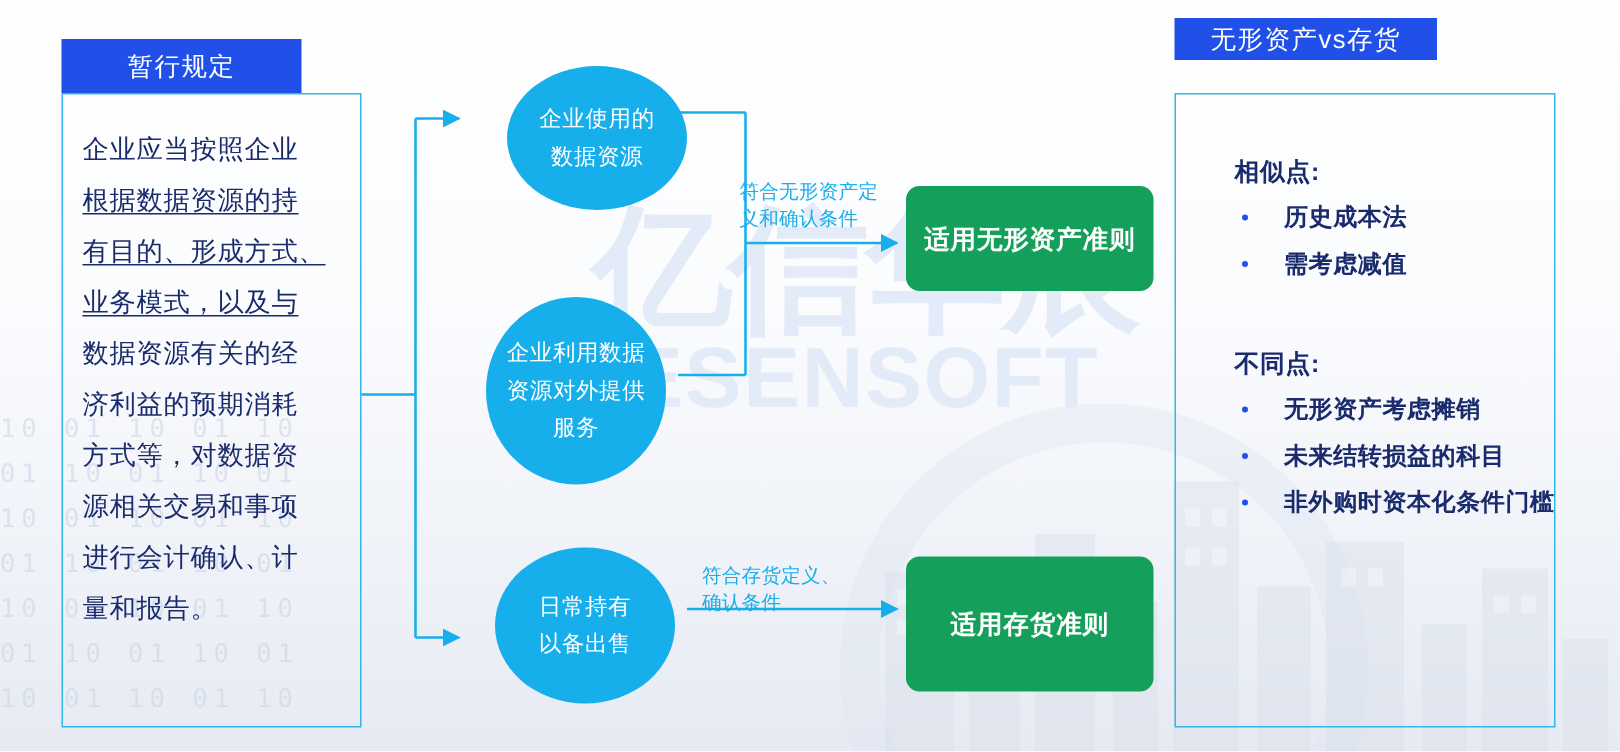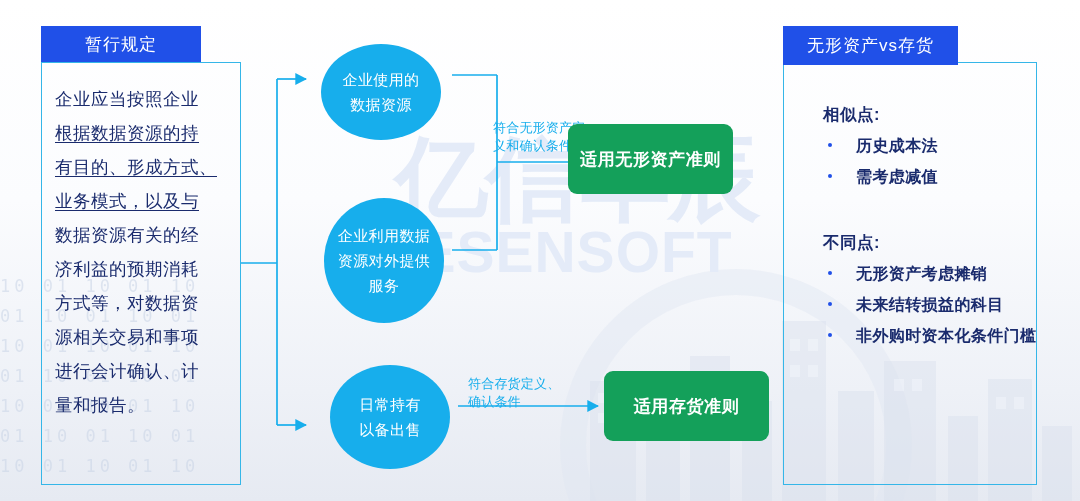--- a/index.html
+++ b/index.html
@@ -92,21 +92,21 @@
     font-weight: normal;
     display: flex;
     align-items: center;
     justify-content: center;
     letter-spacing: 1px;
   }
 
   #left-panel  { left: 41px;  top: 62px;  width: 200px; height: 423px; }
   #left-tab    { left: 41px;  top: 26px;  width: 160px; height: 36px; }
   #right-panel { left: 783px; top: 62px;  width: 254px; height: 423px; }
-  #right-tab   { left: 783px; top: 26px;  width: 175px; height: 39px; }
+  #right-tab   { left: 783px; top: 12px;  width: 175px; height: 28px; }
 
   .left-body {
     position: absolute;
     left: 55px; top: 82px;
     width: 176px;
     color: #1a2b6d;
     font-size: 17.5px;
     line-height: 34px;
     letter-spacing: .5px;
   }
@@ -150,39 +150,39 @@
     background: #17aeec;
     color: #ffffff;
     display: flex;
     align-items: center;
     justify-content: center;
     text-align: center;
     font-size: 15px;
     line-height: 25px;
     letter-spacing: .4px;
   }
-  #circle-1 { left: 321px; top: 44px;  width: 120px; height: 96px; }
+  #circle-1 { left: 338px; top: 44px;  width: 120px; height: 96px; }
   #circle-2 { left: 324px; top: 198px; width: 120px; height: 125px; }
   #circle-3 { left: 330px; top: 365px; width: 120px; height: 104px; }
 
   
   .green-box {
     position: absolute;
     background: #14a05a;
     color: #ffffff;
     border-radius: 9px;
     display: flex;
     align-items: center;
     justify-content: center;
     font-size: 17px;
     font-weight: bold;
     letter-spacing: .6px;
   }
-  #green-1 { left: 568px; top: 124px; width: 165px; height: 70px; }
-  #green-2 { left: 604px; top: 371px; width: 165px; height: 70px; }
+  #green-1 { left: 604px; top: 124px; width: 165px; height: 70px; }
+  #green-2 { left: 604px; top: 371px; width: 165px; height: 90px; }
 
   
   #wires {
     position: absolute;
     left: 0; top: 0;
     width: 1080px; height: 501px;
     pointer-events: none;
   }
 
   

